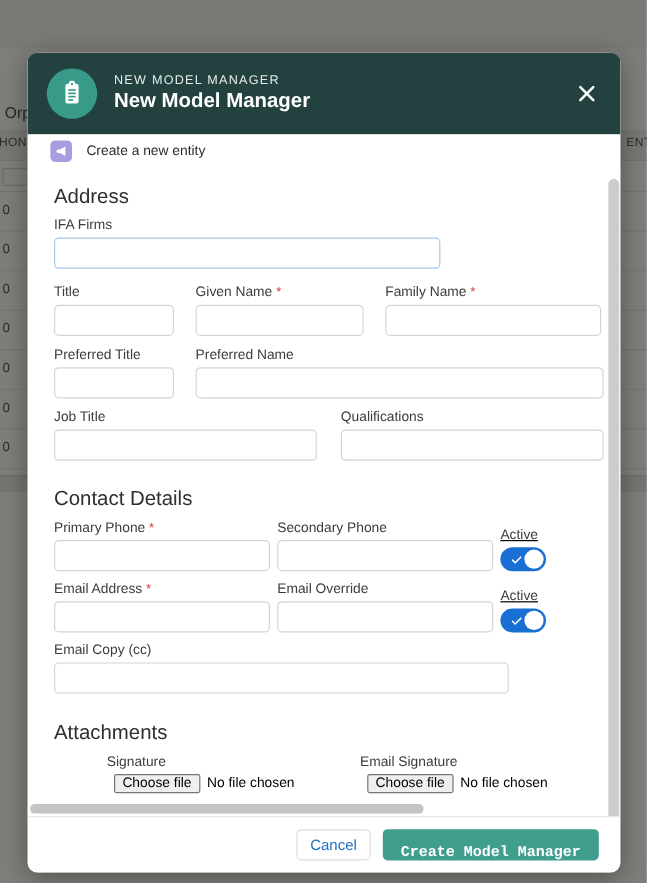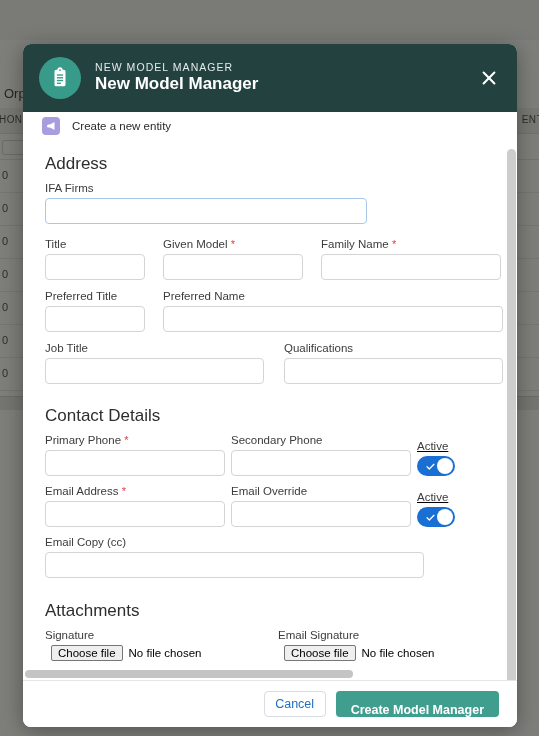--- a/index.html
+++ b/index.html
@@ -267,21 +267,21 @@
     width: 16px; height: 16px;
     border-radius: 50%;
     background: #ffffff;
   }
   .toggle .tick {
     position: absolute;
     left: 8px; top: 5px;
   }
 
   
-  .ra { display: flex; gap: 4px; }
+  .ra { display: flex; gap: 4px; margin-left: 44px; }
   .ra .c1 { width: 240px; }
   .ra .c2 { width: 240px; }
   .file-row { display: flex; align-items: center; margin-left: 6px; margin-top: 3px; }
   .file-btn {
     border: 1px solid #767676;
     border-radius: 2px;
     background: #efefef;
     font-family: "Liberation Sans", sans-serif;
     font-size: 11.5px;
     color: #000;
@@ -350,21 +350,21 @@
   }
   .btn-primary {
     height: 26px;
     padding: 12px 15px;
     border: none;
     border-radius: 4px;
     background: #3f9e8e;
     color: #fff;
     font-size: 12.5px;
     font-weight: bold;
-    font-family: Liberation Sans, sans-serif;
+    font-family: Liberation Mono, monospace;
     cursor: pointer;
   }
 </style>
 </head>
 <body>
 
 <div class="backdrop-page">
   <div class="bg-topbar"></div>
   <div class="bg-page-title">Orphaned Clients</div>
 
@@ -444,21 +444,21 @@
         <label class="field-label">IFA Firms</label>
         <input class="inp focused" type="text" value="" style="">
       </div>
 
       <div class="row r2">
         <div class="col c1">
           <label class="field-label">Title</label>
           <input class="inp" type="text" value="" style="">
         </div>
         <div class="col c2">
-          <label class="field-label"><span>Given Model</span> <span class="req">*</span></label>
+          <label class="field-label"><span>Given Name</span> <span class="req">*</span></label>
           <input class="inp" type="text" value="" style="">
         </div>
         <div class="col c3">
           <label class="field-label"><span>Family Name</span> <span class="req">*</span></label>
           <input class="inp" type="text" value="" style="">
         </div>
       </div>
 
       <div class="row r3">
         <div class="col c1">

